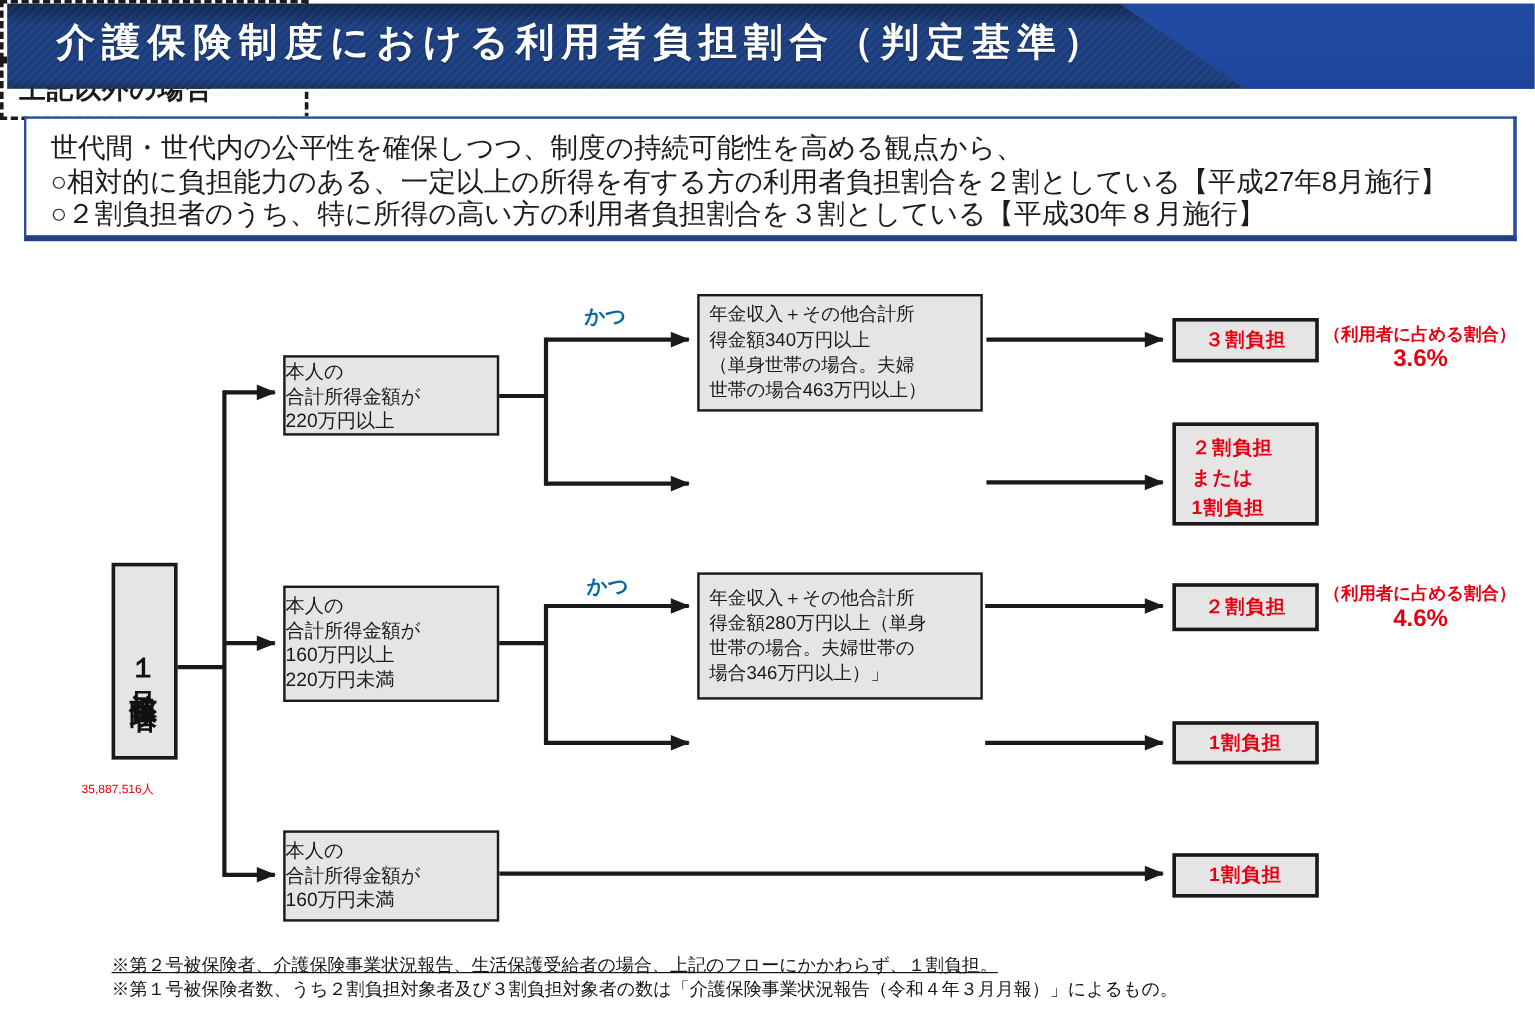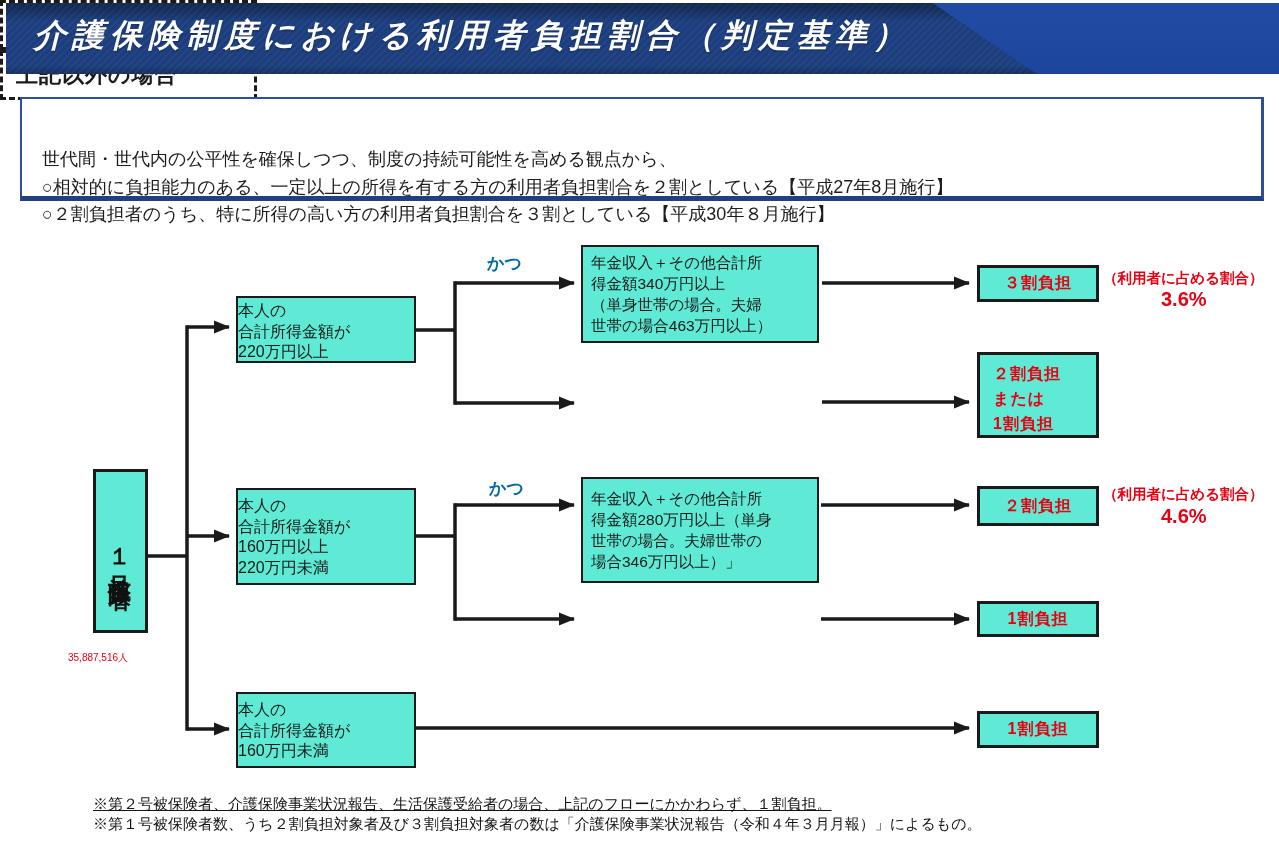--- a/index.html
+++ b/index.html
@@ -16,36 +16,36 @@
     content:""; position:absolute; inset:0;
     background:repeating-linear-gradient(135deg, rgba(255,255,255,0.035) 0 2px, transparent 2px 5px);
   }
   .header::after {
     content:""; position:absolute; inset:0;
     background:linear-gradient(180deg,#224ea8 0%,#1d45a0 100%);
     clip-path:polygon(72.8% 0%, 100% 0%, 100% 100%, 81% 100%);
     opacity:0.92;
   }
   .page-title {
-    position:absolute; left:34px; top:0; height:71px; display:flex; align-items:center;
+    position:absolute; left:47px; top:0; height:71px; display:flex; align-items:center;
     color:#ffffff; font-size:32px; font-weight:bold; letter-spacing:6px; z-index:2;
-    text-shadow:0 1px 2px rgba(0,0,0,0.35); white-space:nowrap;font-style:italic;
+    text-shadow:0 1px 2px rgba(0,0,0,0.35); white-space:nowrap;
   }
   
   .intro {
     position:absolute; left:20px; top:97px; width:1244px; height:104px;
     background:#ffffff; box-sizing:border-box;
     border:2px solid #2e4d9b; border-bottom:5px solid #20407f; border-right:3px solid #2e4d9b;
   }
   .intro-text {
-    position:absolute; left:20px; top:11px; font-size:18px; line-height:27.5px;
-    color:#1c1c1c; white-space:pre-line;margin-top:36px;
+    position:absolute; left:20px; top:11px; font-size:23px; line-height:27.5px;
+    color:#1c1c1c; white-space:pre-line;
   }
   
-  .box { position:absolute; background:#5eead4; box-sizing:border-box; border:3px solid #1a1a1a; }
+  .box { position:absolute; background:#e5e5e5; box-sizing:border-box; border:3px solid #1a1a1a; }
   .root-box {
     left:93px; top:469px; width:55px; height:164px;
     display:flex; align-items:center; justify-content:center;
   }
   .root-label {
     writing-mode:vertical-rl; text-orientation:upright;
     font-size:23px; font-weight:bold; letter-spacing:3px; color:#111;
   }
   .root-count {
     position:absolute; left:68px; top:651px; width:105px; text-align:left;

